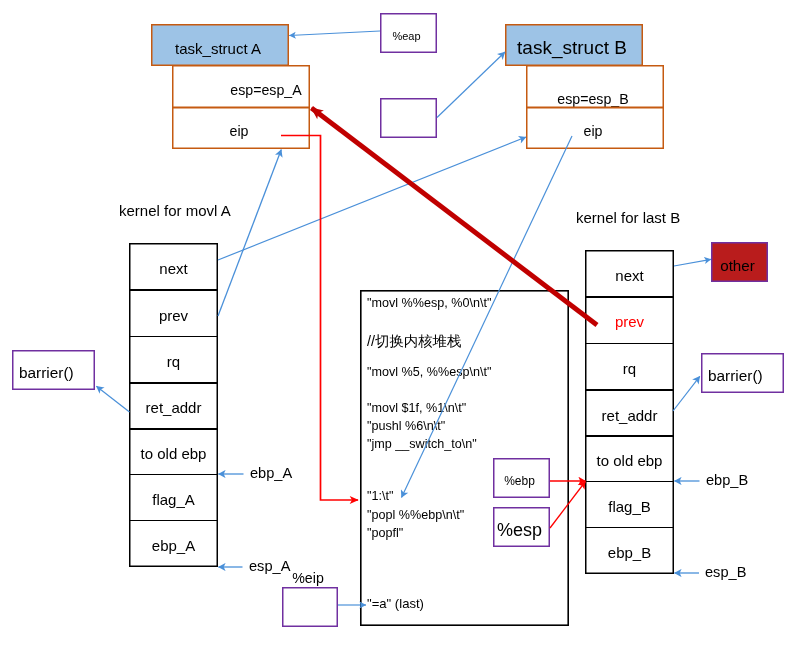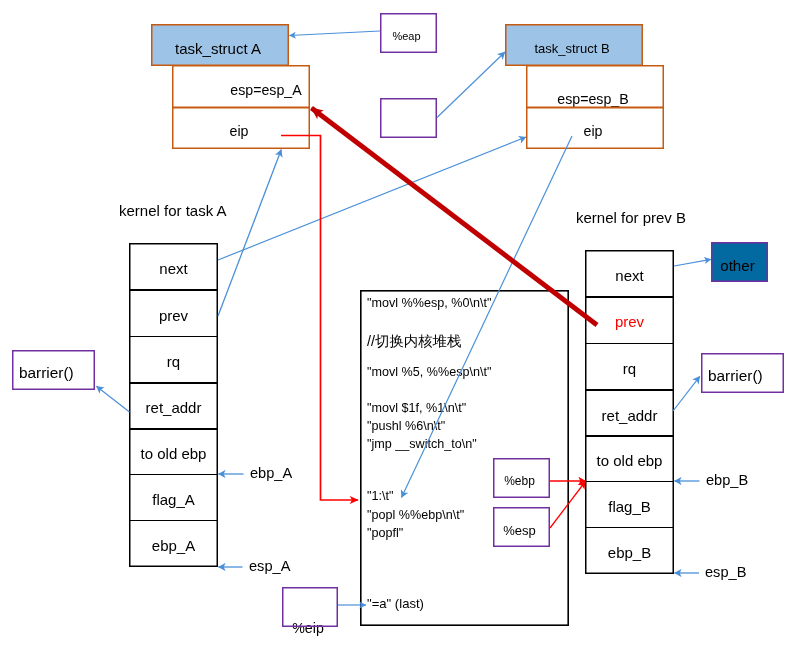--- a/index.html
+++ b/index.html
@@ -95,49 +95,49 @@
     <div class="ctr" style="font-size:15px;">task_struct A</div>
   </div>
   <div class="box orange" style="left:172px;top:65px;width:138px;height:43px;">
     <div class="ctr" style="font-size:14.2px;margin-left:27px;">esp=esp_A</div>
   </div>
   <div class="box orange" style="left:172px;top:107px;width:138px;height:42px;">
     <div class="ctr" style="font-size:14.2px;">eip</div>
   </div>
 
   <div class="box orange fill" style="left: 505px; top: 24px; width: 138px; height: 42px; background: rgb(157, 195, 230);">
-    <div class="ctr" style="font-size:13px;">task_struct B</div>
+    <div class="ctr" style="font-size:19px;">task_struct B</div>
   </div>
   <div class="box orange" style="left:526px;top:65px;width:138px;height:61px;">
     <div class="ctr" style="font-size:14.2px;">esp=esp_B</div>
   </div>
   <div class="box orange" style="left:526px;top:107px;width:138px;height:42px;">
     <div class="ctr" style="font-size:14.2px;">eip</div>
   </div>
 
-  <div class="txt" style="left:119px;top:202px;font-size:15px;">kernel for task A</div>
+  <div class="txt" style="left:119px;top:202px;font-size:15px;">kernel for movl A</div>
   <div class="box blackbox" style="left:129px;top:243px;width:89px;height:324px;"></div>
 
   <div id="kernelA-rows">
       <div class="txt" style="left:129px;top:243px;width:89px;height:46.5px;display:flex;align-items:center;justify-content:center;padding-top:4px;box-sizing:border-box;font-size:15px;">next</div>
       <div class="txt" style="left:129px;top:289.5px;width:89px;height:47px;display:flex;align-items:center;justify-content:center;padding-top:4px;box-sizing:border-box;font-size:15px;">prev</div>
       <div class="hr" style="left:129px;top:289px;width:89px;height:2px;"></div>
       <div class="txt" style="left:129px;top:336.5px;width:89px;height:46px;display:flex;align-items:center;justify-content:center;padding-top:4px;box-sizing:border-box;font-size:15px;">rq</div>
       <div class="hr" style="left:129px;top:336px;width:89px;height:1px;"></div>
       <div class="txt" style="left:129px;top:382.5px;width:89px;height:46px;display:flex;align-items:center;justify-content:center;padding-top:4px;box-sizing:border-box;font-size:15px;">ret_addr</div>
       <div class="hr" style="left:129px;top:382px;width:89px;height:2px;"></div>
       <div class="txt" style="left:129px;top:428.5px;width:89px;height:45.5px;display:flex;align-items:center;justify-content:center;padding-top:4px;box-sizing:border-box;font-size:15px;">to old ebp</div>
       <div class="hr" style="left:129px;top:428px;width:89px;height:2px;"></div>
       <div class="txt" style="left:129px;top:474px;width:89px;height:46.5px;display:flex;align-items:center;justify-content:center;padding-top:4px;box-sizing:border-box;font-size:15px;">flag_A</div>
       <div class="hr" style="left:129px;top:474px;width:89px;height:1px;"></div>
       <div class="txt" style="left:129px;top:520.5px;width:89px;height:46px;display:flex;align-items:center;justify-content:center;padding-top:4px;box-sizing:border-box;font-size:15px;">ebp_A</div>
       <div class="hr" style="left:129px;top:520px;width:89px;height:1px;"></div>
     </div>
 
-  <div class="txt" style="left:576px;top:209px;font-size:15px;">kernel for prev B</div>
+  <div class="txt" style="left:576px;top:209px;font-size:15px;">kernel for last B</div>
   <div class="box blackbox" style="left:585px;top:250px;width:89px;height:324px;"></div>
   <div id="kernelB-rows">
       <div class="txt" style="left:585px;top:250px;width:89px;height:46.5px;display:flex;align-items:center;justify-content:center;padding-top:4px;box-sizing:border-box;font-size:15px;">next</div>
       <div class="txt" style="left:585px;top:296.5px;width:89px;height:46.5px;display:flex;align-items:center;justify-content:center;padding-top:4px;box-sizing:border-box;font-size:15px;color:#FF0000;">prev</div>
       <div class="hr" style="left:585px;top:296px;width:89px;height:2px;"></div>
       <div class="txt" style="left:585px;top:343px;width:89px;height:47px;display:flex;align-items:center;justify-content:center;padding-top:4px;box-sizing:border-box;font-size:15px;">rq</div>
       <div class="hr" style="left:585px;top:343px;width:89px;height:1px;"></div>
       <div class="txt" style="left:585px;top:390px;width:89px;height:46px;display:flex;align-items:center;justify-content:center;padding-top:4px;box-sizing:border-box;font-size:15px;">ret_addr</div>
       <div class="hr" style="left:585px;top:389px;width:89px;height:2px;"></div>
       <div class="txt" style="left:585px;top:436px;width:89px;height:45px;display:flex;align-items:center;justify-content:center;padding-top:4px;box-sizing:border-box;font-size:15px;">to old ebp</div>
@@ -161,33 +161,33 @@
       <div class="codeline" style="left:367px;top:526px;">"popfl"</div>
     </div>
 
   <div class="box purple" style="left:380px;top:13px;width:57px;height:40px;">
     <div class="ctr" style="font-size:11px;">%eap</div>
   </div>
   <div class="box purple" style="left:493px;top:458px;width:57px;height:40px;">
     <div class="ctr" style="font-size:12px;">%ebp</div>
   </div>
   <div class="box purple" style="left:493px;top:507px;width:57px;height:40px;">
-    <div class="ctr" style="font-size:13px;">%esp</div>
+    <div class="ctr" style="font-size:18px;">%esp</div>
   </div>
-  <div class="box purple" style="left:282px;top:603px;width:56px;height:44px;">
+  <div class="box purple" style="left:282px;top:553px;width:56px;height:44px;">
     <div class="ctr" style="font-size:14.2px;">%eip</div>
   </div>
 
   <div class="box purple" style="left:12px;top:350px;width:83px;height:40px;">
     <div class="ctr sl" style="font-size:15.4px;padding-left:7px;box-sizing:border-box;">barrier()</div>
   </div>
   <div class="box purple" style="left:701px;top:353px;width:83px;height:40px;">
     <div class="ctr sl" style="font-size:15.4px;padding-left:7px;box-sizing:border-box;">barrier()</div>
   </div>
-  <div class="box purple fill" style="left: 711px; top: 242px; width: 57px; height: 40px; background: #0369a1;">
+  <div class="box purple fill" style="left: 711px; top: 242px; width: 57px; height: 40px; background: #b91c1c;">
     <div class="ctr" style="font-size:15.2px;">other</div>
   </div>
 
   <div class="txt" style="left:250px;top:465px;font-size:14.6px;">ebp_A</div>
   <div class="txt" style="left:249px;top:558px;font-size:14.6px;">esp_A</div>
   <div class="txt" style="left:706px;top:472px;font-size:14.6px;">ebp_B</div>
   <div class="txt" style="left:705px;top:564px;font-size:14.6px;">esp_B</div>
   <div class="txt" style="left:367px;top:596px;font-size:13.1px;">"=a" (last)</div>
 
 </div>

